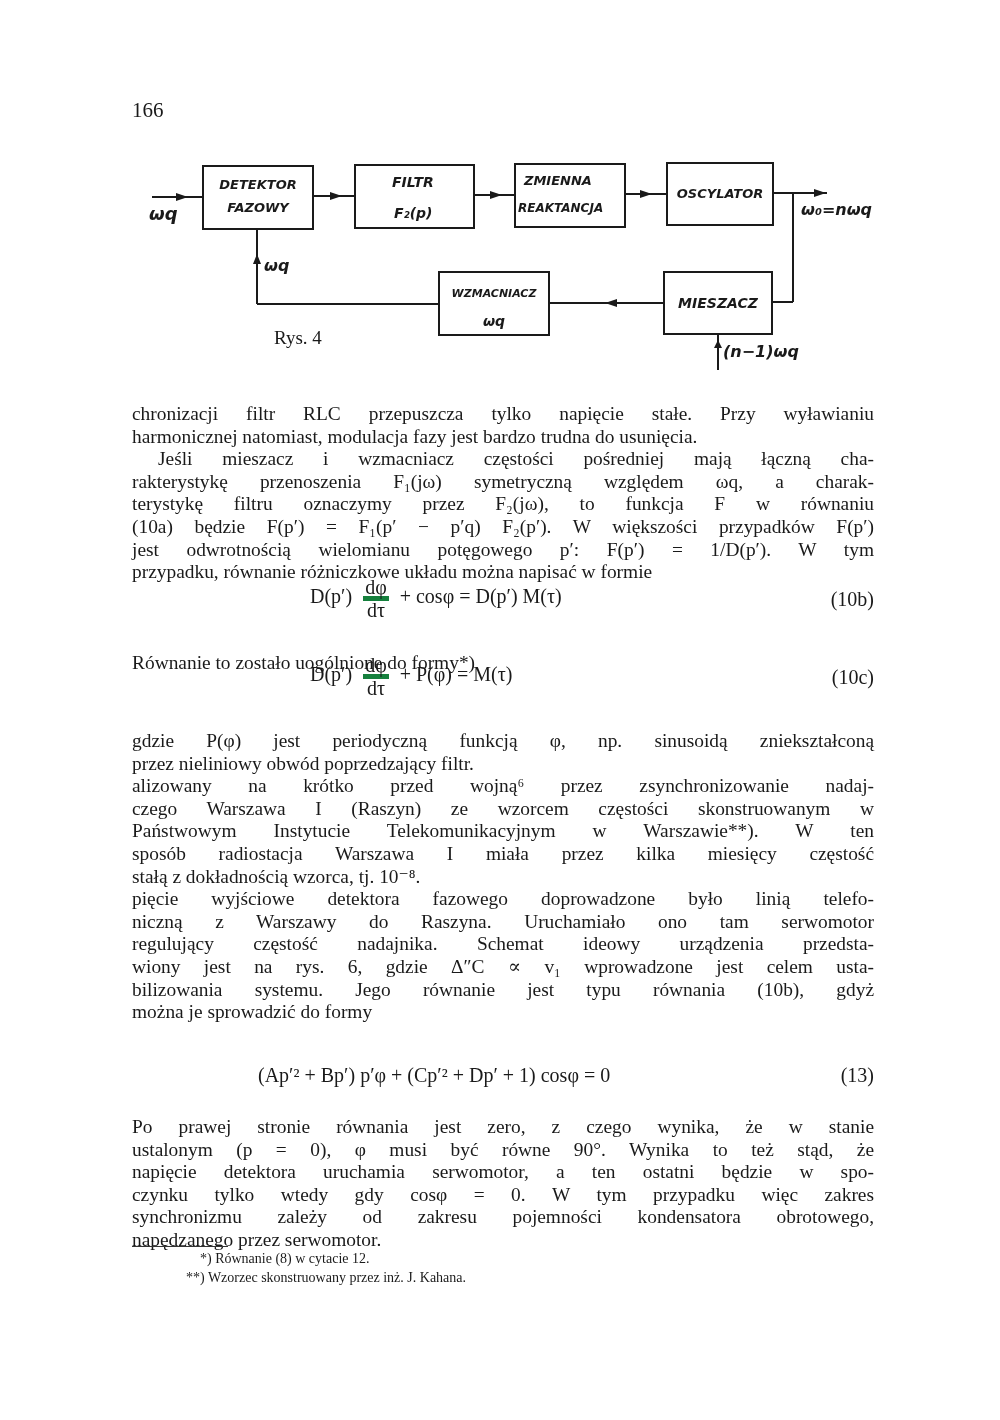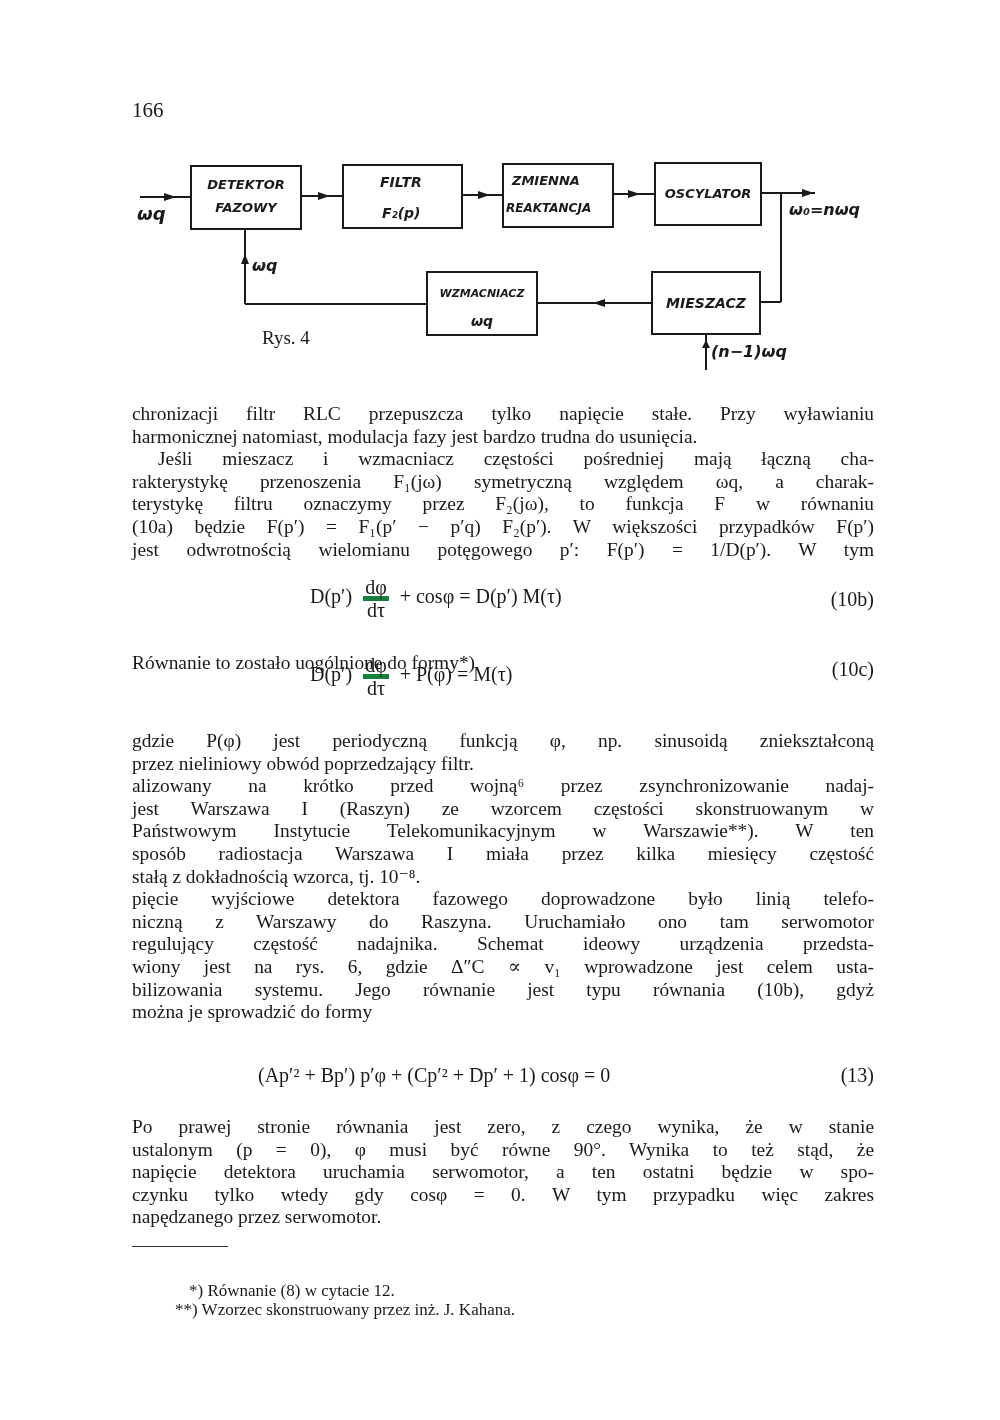--- a/index.html
+++ b/index.html
@@ -1,34 +1,34 @@
 <!DOCTYPE html>
 <html><head>
 <meta charset="utf-8">
 <style>
   html, body { margin:0; padding:0; background:#ffffff; }
   body { width:1000px; height:1420px; position:relative; overflow:hidden;
          font-family:"Liberation Serif","DejaVu Serif",serif; color:#1a1a1a; }
   .page-number { position:absolute; left:132px; top:98px; font-size:21px; }
-  .diagram { position:absolute; left:0; top:0; width:876px; height:380px;text-decoration:underline; }
+  .diagram { position:absolute; left:12px; top:0; width:876px; height:380px;text-decoration:underline; }
   .diagram svg { position:absolute; left:0; top:0; }
   .hand { font-family:"DejaVu Sans",sans-serif; font-style:italic; font-weight:bold; fill:#1a1a1a; }
   .caption { position:absolute; left:262px; top:327px; font-size:19px; }
   .body-text { position:absolute; left:132px; width:742px; font-size:19.4px; line-height:22.6px; text-align:justify;margin-top:28px; }
   .line { display:block; white-space:nowrap; text-align-last:justify; text-align:justify; }
   .line.last { text-align-last:left; }
   .indent { padding-left:26px; }
   .eq-row { position:absolute; left:132px; width:742px; font-size:20px; height:44px; }
   .eq { position:absolute; white-space:nowrap; }
   .eq-num { position:absolute; right:0; }
   .frac { display:inline-block; vertical-align:middle; text-align:center; margin:0 6px; line-height:18px; }
   .frac .num { display:block; border-bottom:5px solid #15803d; padding:0 2px; }
   .frac .den { display:block; }
   .fn-rule { position:absolute; left:132px; top:1246px; width:96px; height:1px; background:#333; }
-  .footnotes { position:absolute; left:175px; top:1249px; font-size:17px; line-height:19px;margin-top:32px; }
+  .footnotes { position:absolute; left:186px; top:1249px; font-size:14px; line-height:19px; }
   .footnotes div { white-space:nowrap; }
 </style>
 </head>
 <body>
 
 <div class="page-number">166</div>
 
 <div class="diagram">
   <svg width="1000" height="380" viewBox="0 0 1000 380">
     <g stroke="#1a1a1a" stroke-width="2" fill="none">
@@ -83,20 +83,21 @@
 </div>
 
 <div class="body-text" style="top:375px;">
   <span class="line">chronizacji filtr RLC przepuszcza tylko napięcie stałe. Przy wyławianiu</span>
   <span class="line last">harmonicznej natomiast, modulacja fazy jest bardzo trudna do usunięcia.</span>
   <span class="line indent">Jeśli mieszacz i wzmacniacz częstości pośredniej mają łączną cha-</span>
   <span class="line">rakterystykę przenoszenia F₁(jω) symetryczną względem ωq, a charak-</span>
   <span class="line">terystykę filtru oznaczymy przez F₂(jω), to funkcja F w równaniu</span>
   <span class="line">(10a) będzie F(p′) = F₁(p′ − p′q) F₂(p′). W większości przypadków F(p′)</span>
   <span class="line">jest odwrotnością wielomianu potęgowego p′: F(p′) = 1/D(p′). W tym</span>
+  <span class="line last">przypadku, równanie różniczkowe układu można napisać w formie</span>
 </div>
 
 <div class="eq-row" style="top:578px;">
   <span class="eq" style="left:178px;">
     <span>D(p′)</span>
     <span class="frac"><span class="num">dφ</span><span class="den">dτ</span></span>
     <span>+ cosφ = D(p′) M(τ)</span>
   </span>
   <span class="eq-num" style="top:10px;">(10b)</span>
 </div>
@@ -104,28 +105,28 @@
 <div class="body-text" style="top:624px;">
   <span class="line last">Równanie to zostało uogólnione do formy*)</span>
 </div>
 
 <div class="eq-row" style="top:656px;">
   <span class="eq" style="left:178px;">
     <span>D(p′)</span>
     <span class="frac"><span class="num">dφ</span><span class="den">dτ</span></span>
     <span>+ P(φ) = M(τ)</span>
   </span>
-  <span class="eq-num" style="top:2px;margin-left:16px;">(10c)</span>
+  <span class="eq-num" style="top:10px;margin-left:16px;">(10c)</span>
 </div>
 
 <div class="body-text" style="top:702px;">
   <span class="line">gdzie P(φ) jest periodyczną funkcją φ, np. sinusoidą zniekształconą</span>
   <span class="line last">przez nieliniowy obwód poprzedzający filtr.</span>
   <span class="line">alizowany na krótko przed wojną⁶ przez zsynchronizowanie nadaj-</span>
-  <span class="line">jest Warszawa I (Raszyn) ze wzorcem częstości skonstruowanym w</span>
+  <span class="line">czego Warszawa I (Raszyn) ze wzorcem częstości skonstruowanym w</span>
   <span class="line">Państwowym Instytucie Telekomunikacyjnym w Warszawie**). W ten</span>
   <span class="line">sposób radiostacja Warszawa I miała przez kilka miesięcy częstość</span>
   <span class="line last">stałą z dokładnością wzorca, tj. 10⁻⁸.</span>
   <span class="line">pięcie wyjściowe detektora fazowego doprowadzone było linią telefo-</span>
   <span class="line">niczną z Warszawy do Raszyna. Uruchamiało ono tam serwomotor</span>
   <span class="line">regulujący częstość nadajnika. Schemat ideowy urządzenia przedsta-</span>
   <span class="line">wiony jest na rys. 6, gdzie Δ″C ∝ v₁ wprowadzone jest celem usta-</span>
   <span class="line">bilizowania systemu. Jego równanie jest typu równania (10b), gdyż</span>
   <span class="line last">można je sprowadzić do formy</span>
 </div>
@@ -133,20 +134,21 @@
 <div class="eq-row" style="top:1064px; height:24px;">
   <span class="eq" style="left:126px;">(Ap′² + Bp′) p′φ + (Cp′² + Dp′ + 1) cosφ = 0</span>
   <span class="eq-num">(13)</span>
 </div>
 
 <div class="body-text" style="top:1088px;">
   <span class="line">Po prawej stronie równania jest zero, z czego wynika, że w stanie</span>
   <span class="line">ustalonym (p = 0), φ musi być równe 90°. Wynika to też stąd, że</span>
   <span class="line">napięcie detektora uruchamia serwomotor, a ten ostatni będzie w spo-</span>
   <span class="line">czynku tylko wtedy gdy cosφ = 0. W tym przypadku więc zakres</span>
+  <span class="line">synchronizmu zależy od zakresu pojemności kondensatora obrotowego,</span>
   <span class="line last">napędzanego przez serwomotor.</span>
 </div>
 
 <div class="fn-rule"></div>
 <div class="footnotes">
   <div style="padding-left:14px;">*) Równanie (8) w cytacie 12.</div>
   <div>**) Wzorzec skonstruowany przez inż. J. Kahana.</div>
 </div>
 
 </body></html>

